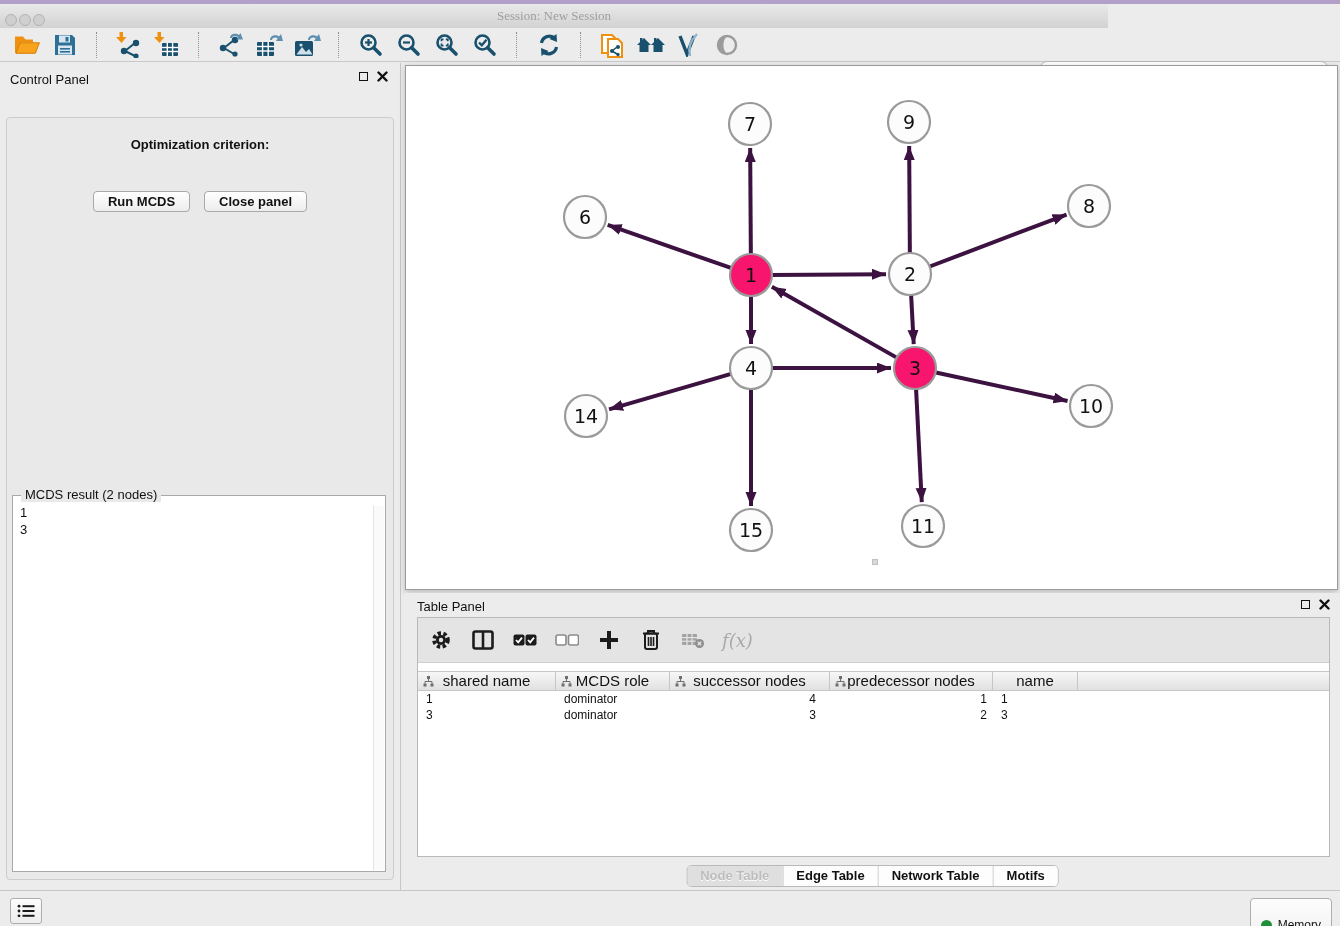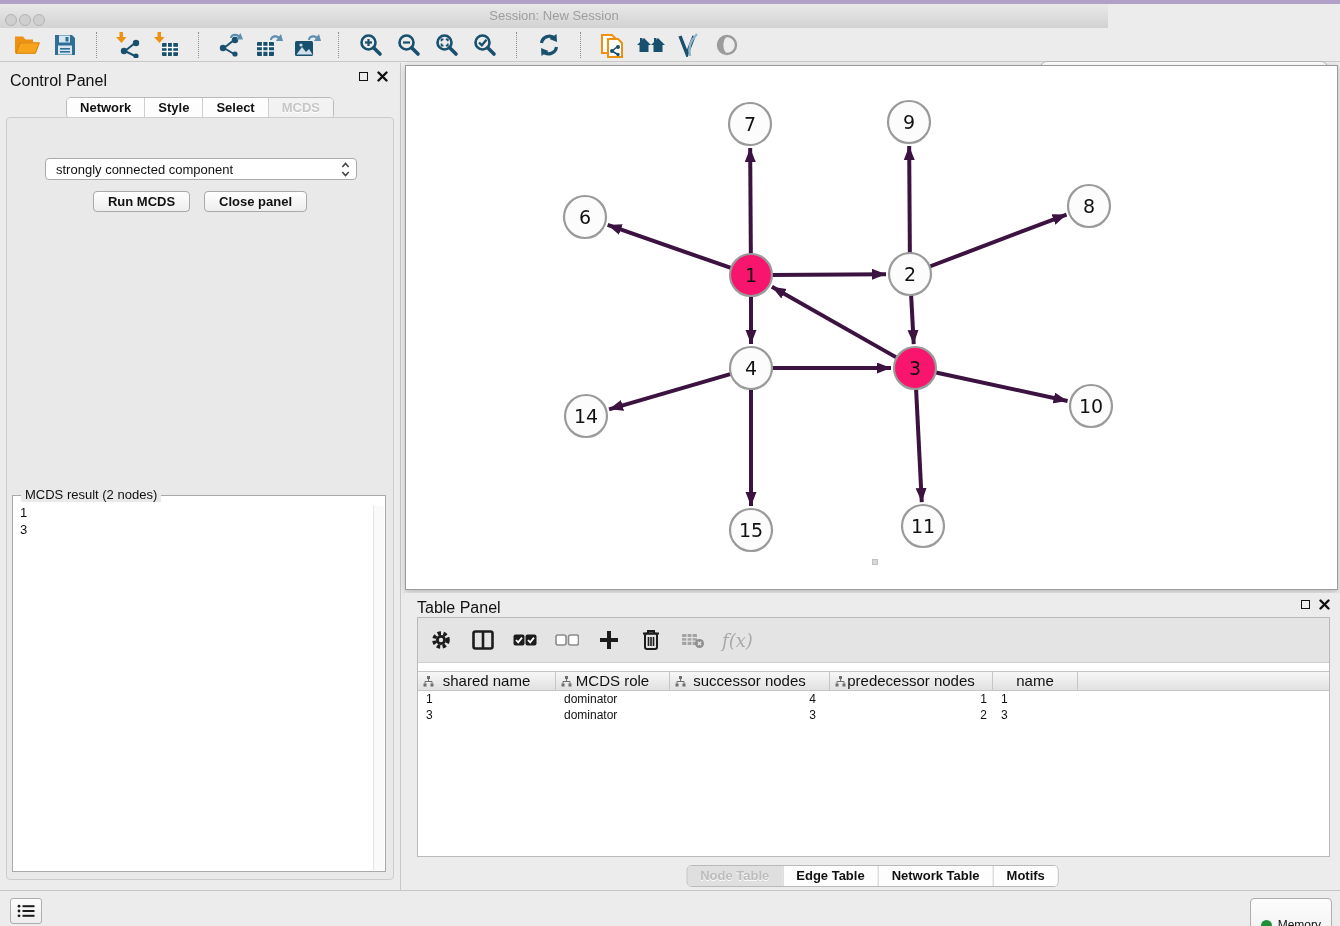--- a/index.html
+++ b/index.html
@@ -4,36 +4,36 @@
 <style>
   html,body{margin:0;padding:0;}
   body{
     width:1340px;height:926px;position:relative;overflow:hidden;
     background:#ececec;font-family:"Liberation Sans",sans-serif;
     -webkit-font-smoothing:antialiased;
   }
   
   .top-strip{position:absolute;left:0;top:0;width:1340px;height:4px;background:#b3a0c8;}
   .titlebar{position:absolute;left:0;top:4px;width:1108px;height:24px;
-    background:linear-gradient(#e9e9e9,#d2d2d2);}
+    background:linear-gradient(#e9e9e9,#d2d2d2);font-family:Liberation Serif, serif;}
   .titlebar .title{position:absolute;left:0;right:0;top:4px;text-align:center;
     font-size:13px;color:#9e9e9e;}
   .tl{position:absolute;top:10px;width:12px;height:12px;border-radius:50%;
     background:#cfcfcf;border:1px solid #b3b3b3;box-sizing:border-box;}
   .toolbar{position:absolute;left:0;top:28px;width:1340px;height:34px;background:#ececec;
     border-bottom:1px solid #c9c9c9;display:flex;align-items:center;padding-left:8px;box-sizing:border-box;}
   .tbtn{width:32px;height:30px;display:flex;align-items:center;justify-content:center;margin:0 3px;}
   .sep{width:1px;height:26px;border-left:1px dotted #8f8f8f;margin:0 12px;}
   .search{position:absolute;right:12px;top:33px;width:288px;height:22px;background:#fff;
     border:1px solid #b5b5b5;border-radius:7px;display:flex;align-items:center;padding:0 5px;box-sizing:border-box;}
   .search input{border:none;outline:none;flex:1;font-size:13px;background:transparent;margin-left:4px;}
   
   .control-panel{position:absolute;left:0;top:63px;width:401px;bottom:36px;background:#ececec;
     border-right:1px solid #c6c6c6;box-sizing:border-box;}
-  .panel-title{position:absolute;left:10px;top:9px;font-size:16px;color:#111;}
+  .panel-title{position:absolute;left:10px;top:9px;font-size:13px;color:#111;}
   .panel-icons{position:absolute;right:12px;top:8px;display:flex;gap:9px;align-items:center;}
   .float-icon{width:9px;height:9px;border:1.5px solid #111;box-sizing:border-box;display:inline-block;}
   .segbar{position:absolute;left:50%;transform:translateX(-50%);display:flex;
     border:1px solid #b9b9b9;border-radius:5px;overflow:hidden;background:#fff;}
   .seg{padding:0 13px;height:20px;line-height:20px;font-size:13px;font-weight:700;color:#111;
     border-left:1px solid #cfcfcf;white-space:nowrap;background:#fdfdfd;}
   .seg:first-child{border-left:none;}
   .seg.active{color:#c6c6c6;background:#f2f2f2;text-shadow:0 1px 0 #fff;}
   .cp-tabs{top:34px;}
   .inner-panel{position:absolute;left:6px;right:6px;top:54px;bottom:10px;background:#e9e9e9;
@@ -266,34 +266,22 @@
   <div class="panel-title">Control Panel</div>
   <div class="panel-icons">
     <span class="float-icon"></span>
     <svg width="11" height="11" viewBox="0 0 11 11">
         <g stroke="#111" stroke-width="2.4" stroke-linecap="round">
           <line x1="1.5" y1="1.5" x2="9.5" y2="9.5"></line>
           <line x1="9.5" y1="1.5" x2="1.5" y2="9.5"></line>
         </g>
       </svg>
   </div>
-  <div class="segbar cp-tabs">
-      <span class="seg">Network</span>
-      <span class="seg">Style</span>
-      <span class="seg">Select</span>
-      <span class="seg active">MCDS</span>
-    </div>
   <div class="inner-panel">
-    <div class="combo">
-      <span class="combo-label">strongly connected component</span>
-      <svg width="9" height="15" viewBox="0 0 9 15">
-          <path d="M1.3 5 L4.5 1.5 7.7 5" fill="none" stroke="#444" stroke-width="1.6"></path>
-          <path d="M1.3 10 L4.5 13.5 7.7 10" fill="none" stroke="#444" stroke-width="1.6"></path>
-        </svg>
-    </div>
+    <div class="opt-label">Optimization criterion:</div>
     <div class="btn-row">
       <button class="pushbtn">Run MCDS</button>
       <button class="pushbtn">Close panel</button>
     </div>
     <div class="groupbox">
       <span class="legend">MCDS result (2 nodes)</span>
       <div class="result-items">
           <div>1</div>
           <div>3</div>
         </div>

